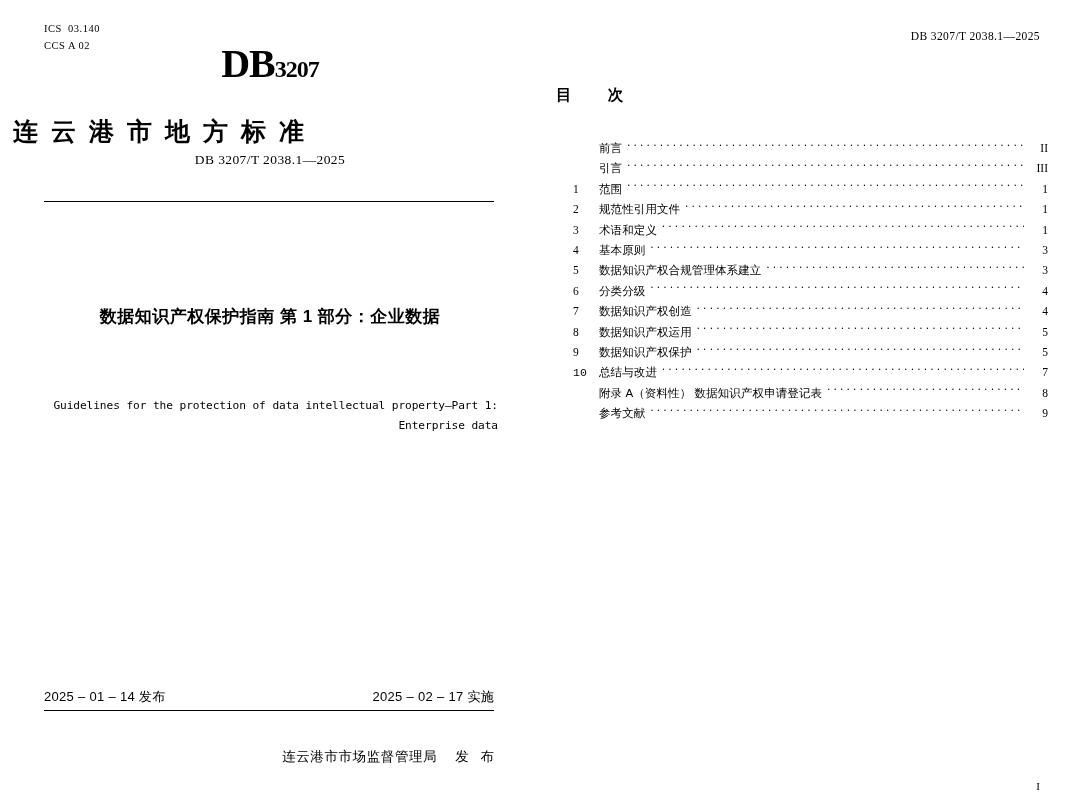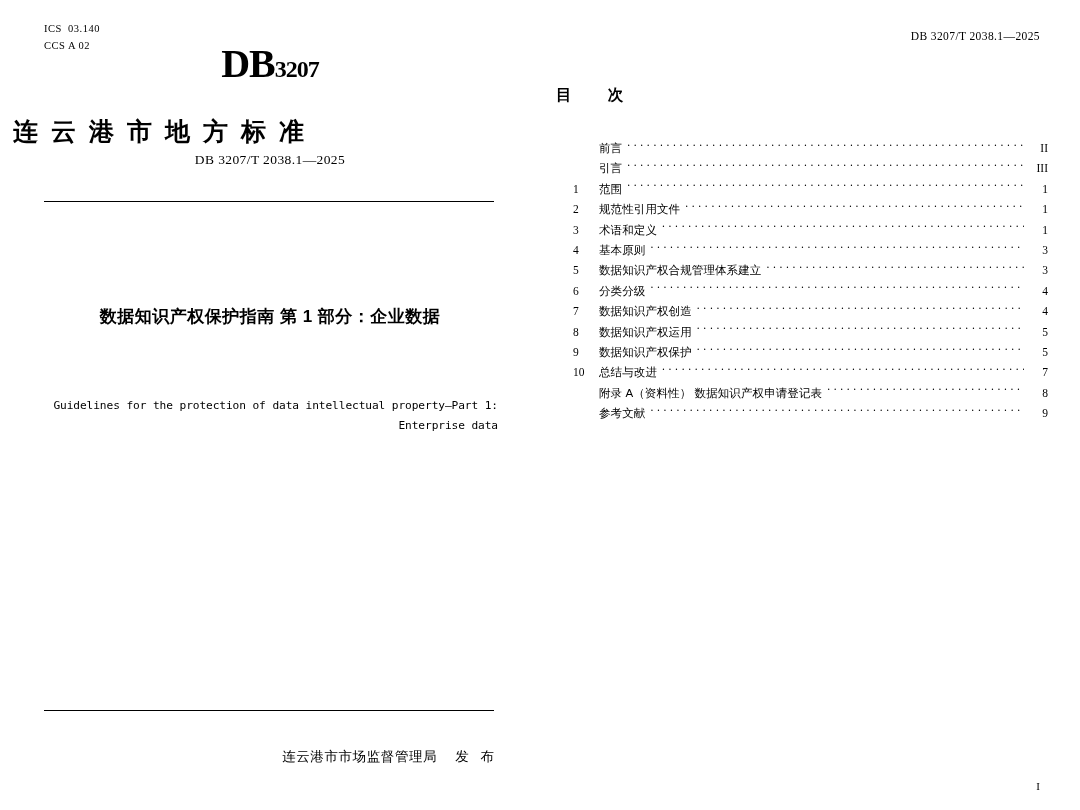--- a/index.html
+++ b/index.html
@@ -164,21 +164,21 @@
     height: 20.4px;
     line-height: 20.4px;
     white-space: nowrap;
   }
   .toc-num {
     min-width: 15px;
     flex: 0 0 auto;
     font-family: "Liberation Serif", serif;
     font-size: 11.5px;
   }
-  .toc-num.wide { min-width: 15px; }
+  .toc-num.wide { min-width: 15px; font-family: Liberation Mono, monospace; }
   .toc-label {
     flex: 0 0 auto;
     padding-right: 3px;
     letter-spacing: 0.1px;
     margin-left: 11px;
   }
   .toc-leader {
     flex: 1 1 auto;
     overflow: hidden;
     height: 14px;
@@ -231,20 +231,24 @@
 
     <div class="rule-top"></div>
 
     <div class="doc-title-cn">数据知识产权保护指南 第 1 部分：企业数据</div>
 
     <div class="doc-title-en">
       <div>Guidelines for the protection of data intellectual property—Part 1:</div>
       <div>Enterprise data</div>
     </div>
 
+    <div class="dates-row">
+      <div class="date-issue">2025 – 01 – 14 发布</div>
+      <div class="date-impl">2025 – 02 – 17 实施</div>
+    </div>
     <div class="rule-bottom"></div>
 
     <div class="issuer">
       <span>连云港市市场监督管理局</span><span class="issuer-verb">发 布</span>
     </div>
   </div>
 
   <div id="toc-page">
     <div class="toc-header">DB 3207/T 2038.1—2025</div>
     <div class="toc-title">目   次</div>

